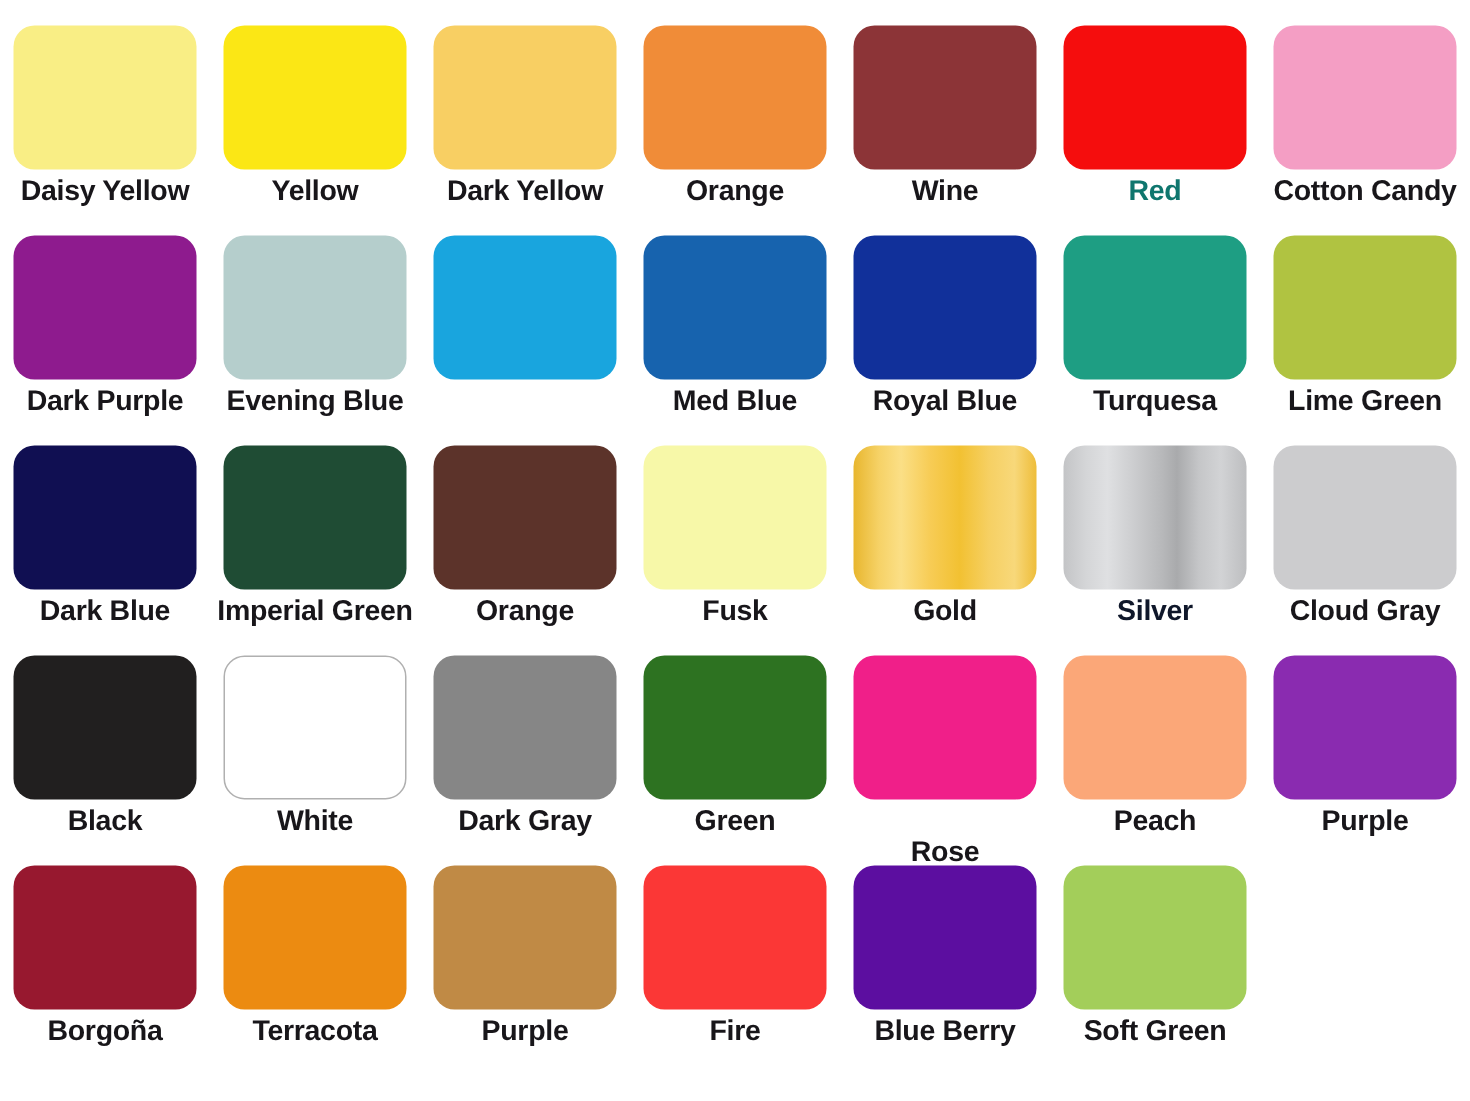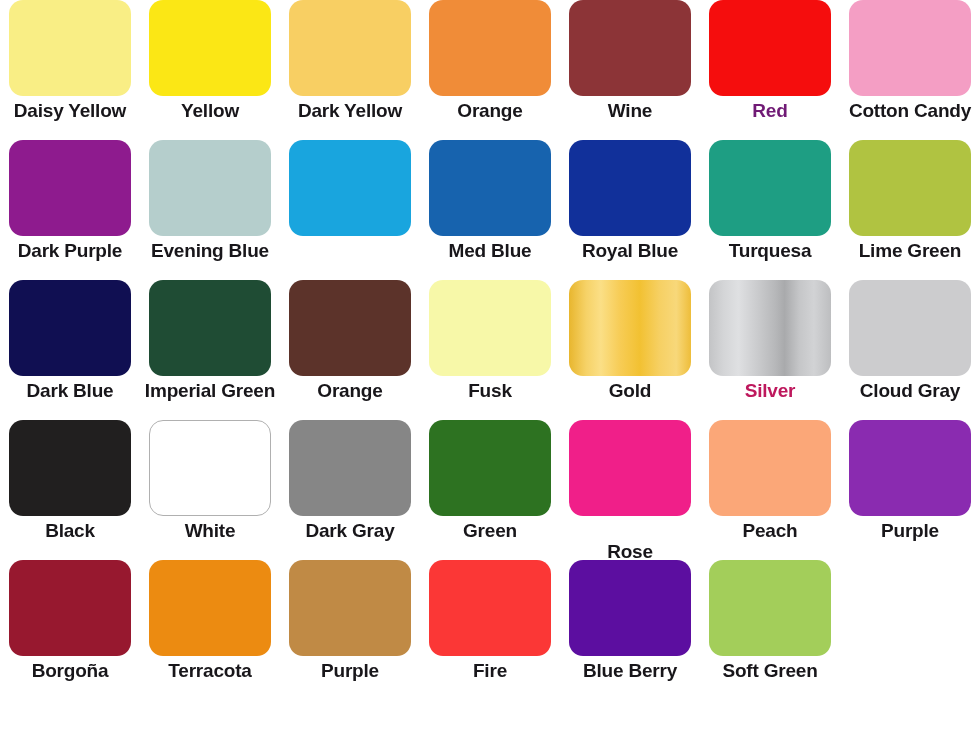--- a/index.html
+++ b/index.html
@@ -14,21 +14,21 @@
     font-family: "Liberation Sans", sans-serif;
     overflow: hidden;
   }
   #swatch-grid {
     display: grid;
     grid-template-columns: repeat(7, 140px);
     grid-template-rows: repeat(5, 140px);
     width: 980px;
     height: 560px;
     box-sizing: border-box;
-    padding-top: 0;
+    padding-top: 17px;
     padding-left: 0px;
   }
   .swatch-cell {
     width: 140px;
     height: 140px;
     display: flex;
     flex-direction: column;
     align-items: center;
     box-sizing: border-box;
   }
@@ -73,21 +73,21 @@
     <div class="swatch-cell">
       <div class="swatch-chip" style="background: rgb(240, 140, 56);"></div>
       <div class="swatch-label" style="color: rgb(24, 22, 26);">Orange</div>
     </div>
     <div class="swatch-cell">
       <div class="swatch-chip" style="background: rgb(140, 52, 55);"></div>
       <div class="swatch-label" style="color: rgb(24, 22, 26);">Wine</div>
     </div>
     <div class="swatch-cell">
       <div class="swatch-chip" style="background: rgb(245, 13, 13);"></div>
-      <div class="swatch-label" style="color: #701a75;">Red</div>
+      <div class="swatch-label" style="color: #0f766e;">Red</div>
     </div>
     <div class="swatch-cell">
       <div class="swatch-chip" style="background: rgb(244, 158, 196);"></div>
       <div class="swatch-label" style="color: rgb(24, 22, 26);">Cotton Candy</div>
     </div>
     <div class="swatch-cell">
       <div class="swatch-chip" style="background: rgb(142, 27, 142);"></div>
       <div class="swatch-label" style="color: rgb(24, 22, 26);">Dark Purple</div>
     </div>
     <div class="swatch-cell">
@@ -129,21 +129,21 @@
     <div class="swatch-cell">
       <div class="swatch-chip" style="background: rgb(247, 248, 168);"></div>
       <div class="swatch-label" style="color: rgb(24, 22, 26);">Fusk</div>
     </div>
     <div class="swatch-cell">
       <div class="swatch-chip" style="background: linear-gradient(90deg, rgb(232, 182, 46) 0%, rgb(246, 210, 103) 14%, rgb(251, 223, 134) 26%, rgb(247, 204, 85) 42%, rgb(242, 193, 50) 58%, rgb(246, 208, 99) 74%, rgb(248, 216, 122) 88%, rgb(238, 189, 58) 100%);"></div>
       <div class="swatch-label" style="color: rgb(24, 22, 26);">Gold</div>
     </div>
     <div class="swatch-cell">
       <div class="swatch-chip" style="background: linear-gradient(90deg, rgb(195, 196, 198) 0%, rgb(212, 213, 215) 12%, rgb(223, 224, 226) 24%, rgb(202, 203, 205) 40%, rgb(183, 184, 186) 54%, rgb(169, 170, 172) 62%, rgb(197, 198, 200) 74%, rgb(210, 211, 213) 86%, rgb(189, 190, 192) 100%);"></div>
-      <div class="swatch-label" style="color: #be185d; text-align: right;">Silver</div>
+      <div class="swatch-label" style="color: #0f172a; text-align: right;">Silver</div>
     </div>
     <div class="swatch-cell">
       <div class="swatch-chip" style="background: rgb(204, 204, 206);"></div>
       <div class="swatch-label" style="color: rgb(24, 22, 26);">Cloud Gray</div>
     </div>
     <div class="swatch-cell">
       <div class="swatch-chip" style="background: rgb(33, 31, 31);"></div>
       <div class="swatch-label" style="color: rgb(24, 22, 26);">Black</div>
     </div>
     <div class="swatch-cell">

